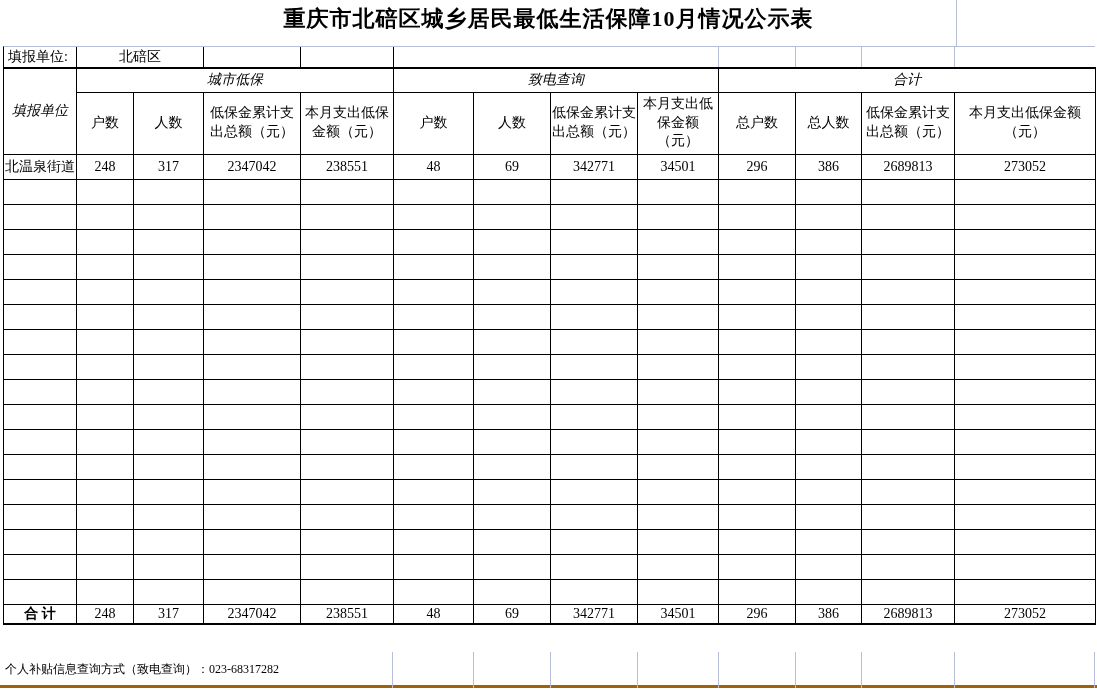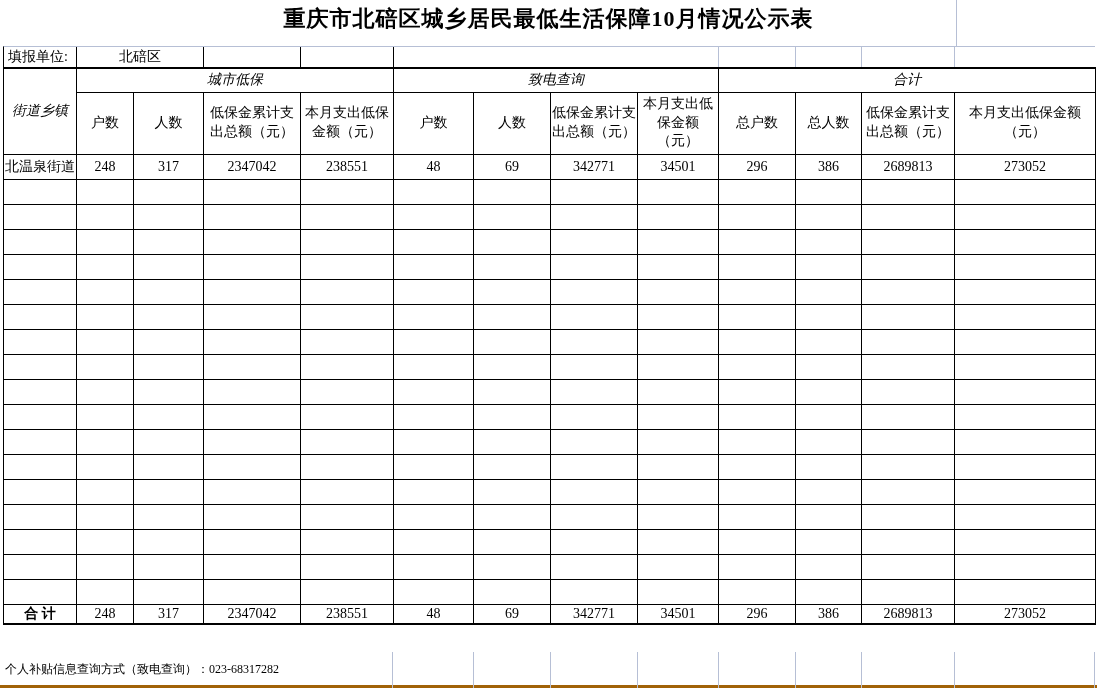--- a/index.html
+++ b/index.html
@@ -109,21 +109,21 @@
       <col style="width:77px">
         <col style="width:87px">
         <col style="width:81px">
       <col style="width:77px">
         <col style="width:66px">
         <col style="width:93px">
       <col style="width:141px">
     </colgroup>
     <thead>
       <tr class="group-header">
-        <th rowspan="2">街道乡镇</th>
+        <th rowspan="2">填报单位</th>
         <th colspan="4">城市低保</th>
         <th colspan="4">致电查询</th>
         <th colspan="4">合计</th>
       </tr>
       <tr class="col-header">
         <th>户数</th>
         <th>人数</th>
         <th>低保金累计支出总额（元）</th>
         <th>本月支出低保金额（元）</th>
         <th>户数</th>

